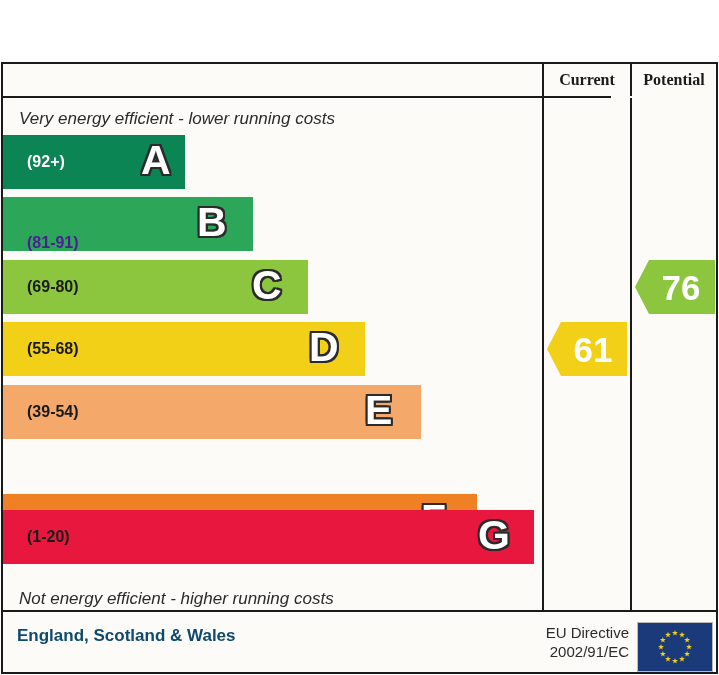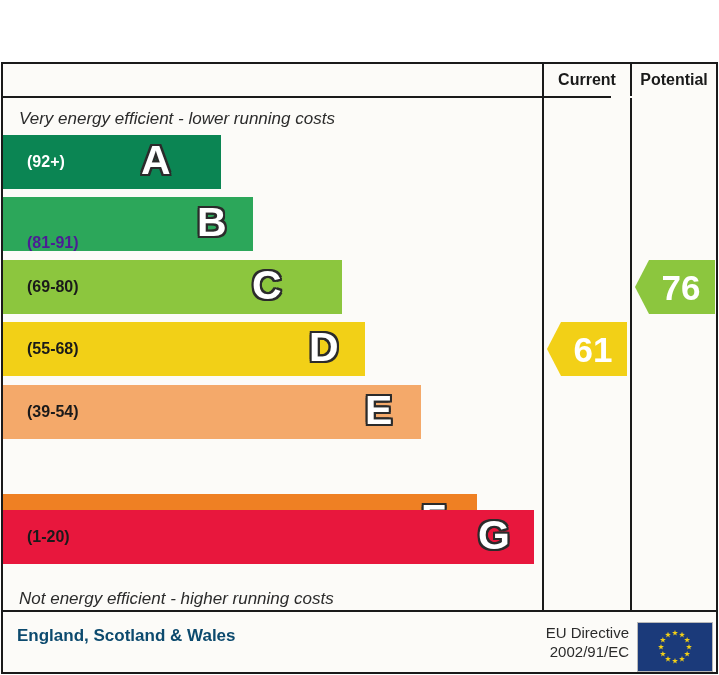--- a/index.html
+++ b/index.html
@@ -45,20 +45,21 @@
     border: 2px solid #1a1a1a;
     background: #fcfbf8;
   }
 
   
   .col-head-row {
     position: absolute;
     left: 0; top: 0;
     width: 608px; height: 34px;
     border-bottom: 2px solid #1a1a1a;
+    font-family: Liberation Serif, serif;
   }
   .col-head {
     position: absolute;
     top: 0;
     height: 32px;
     display: flex;
     align-items: center;
     justify-content: center;
     font-size: 16px;
     font-weight: bold;
@@ -183,29 +184,29 @@
     <div class="col-head-row">
       <div class="col-head col-head-current">Current</div>
       <div class="col-head col-head-potential">Potential</div>
     </div>
 
     <div class="col-divider current"></div>
     <div class="col-divider potential"></div>
 
     <div class="caption caption-top">Very energy efficient - lower running costs</div>
 
-    <div class="band" id="band-0" style="top: 71px; width: 218px; background: rgb(11, 133, 83);">
+    <div class="band" id="band-0" style="top: 71px; width: 182px; background: rgb(11, 133, 83);">
       <span class="band-range" style="color: rgb(255, 255, 255);">(92+)</span>
       <span class="band-letter" style="left: 138px; top: 5px;">A</span>
     </div>
     <div class="band" id="band-1" style="top: 133px; width: 250px; background: rgb(44, 167, 90);">
       <span class="band-range" style="color: #4c1d95; margin-top: 38px;">(81-91)</span>
       <span class="band-letter" style="left: 194px; top: 5px;">B</span>
     </div>
-    <div class="band" id="band-2" style="top: 196px; width: 339px; background: rgb(140, 198, 62);">
+    <div class="band" id="band-2" style="top: 196px; width: 305px; background: rgb(140, 198, 62);">
       <span class="band-range" style="color: rgb(26, 26, 26);">(69-80)</span>
       <span class="band-letter" style="left: 249px; top: 5px;">C</span>
     </div>
     <div class="band" id="band-3" style="top: 258px; width: 362px; background: rgb(242, 208, 23);">
       <span class="band-range" style="color: rgb(26, 26, 26);">(55-68)</span>
       <span class="band-letter" style="left: 306px; top: 5px;">D</span>
     </div>
     <div class="band" id="band-4" style="top: 321px; width: 418px; background: rgb(244, 169, 106);">
       <span class="band-range" style="color: rgb(26, 26, 26);">(39-54)</span>
       <span class="band-letter" style="left: 362px; top: 5px;">E</span>

